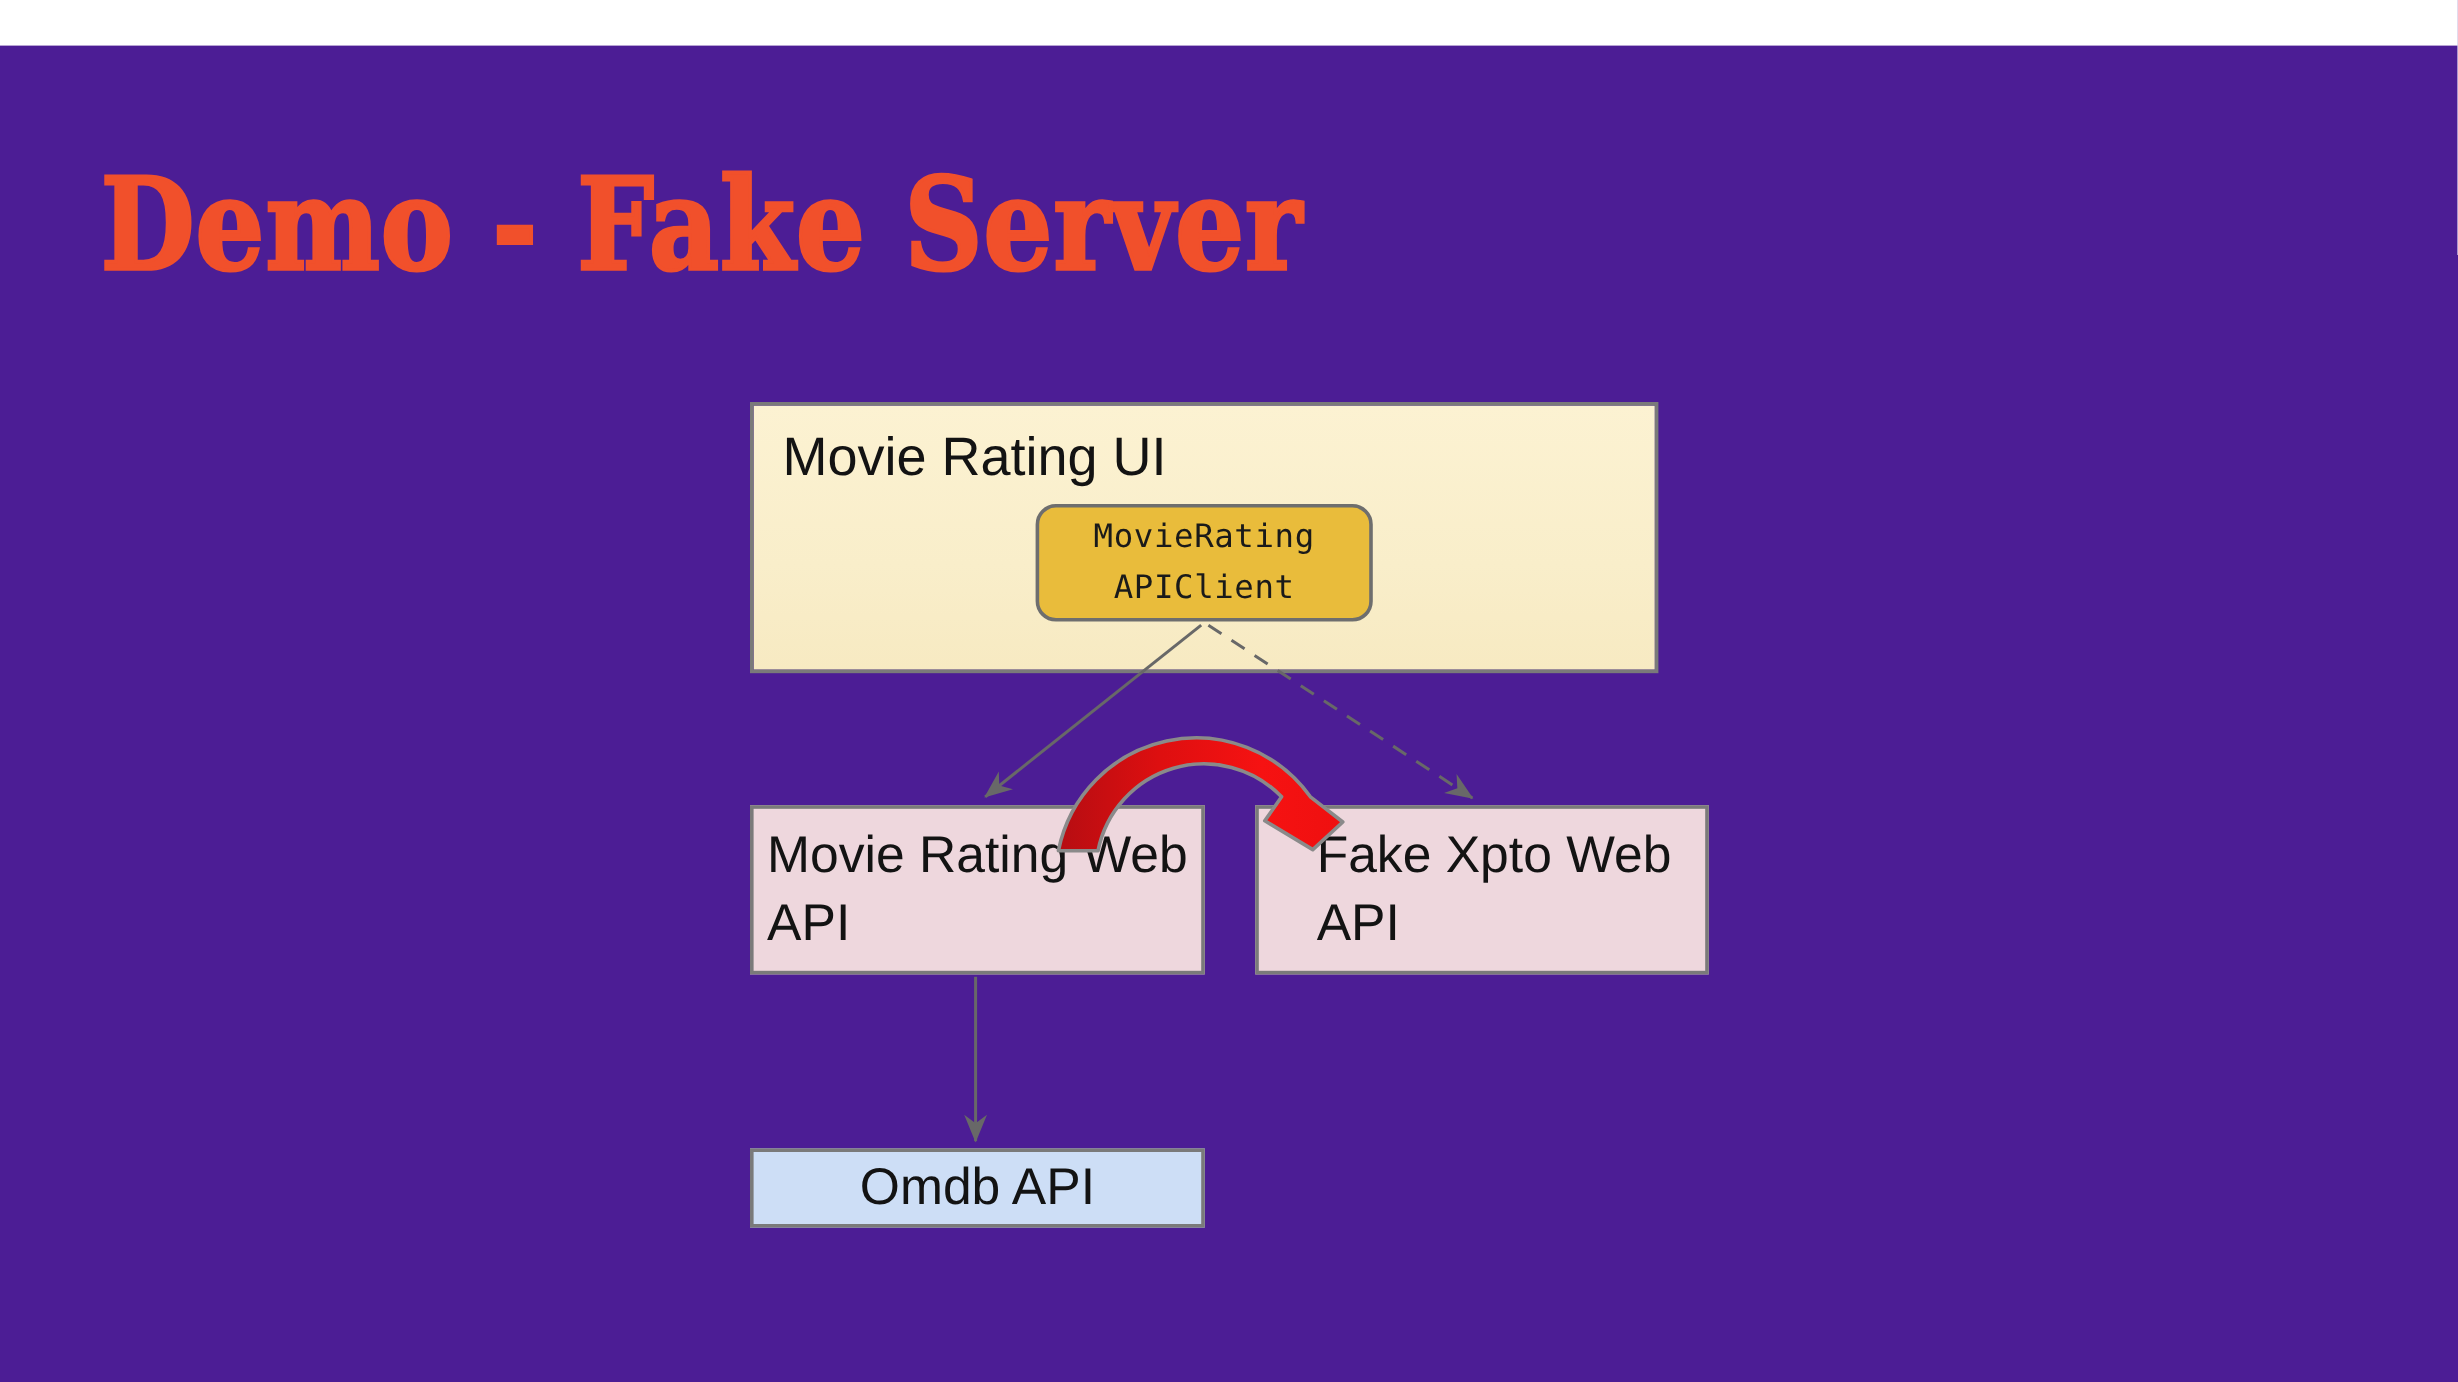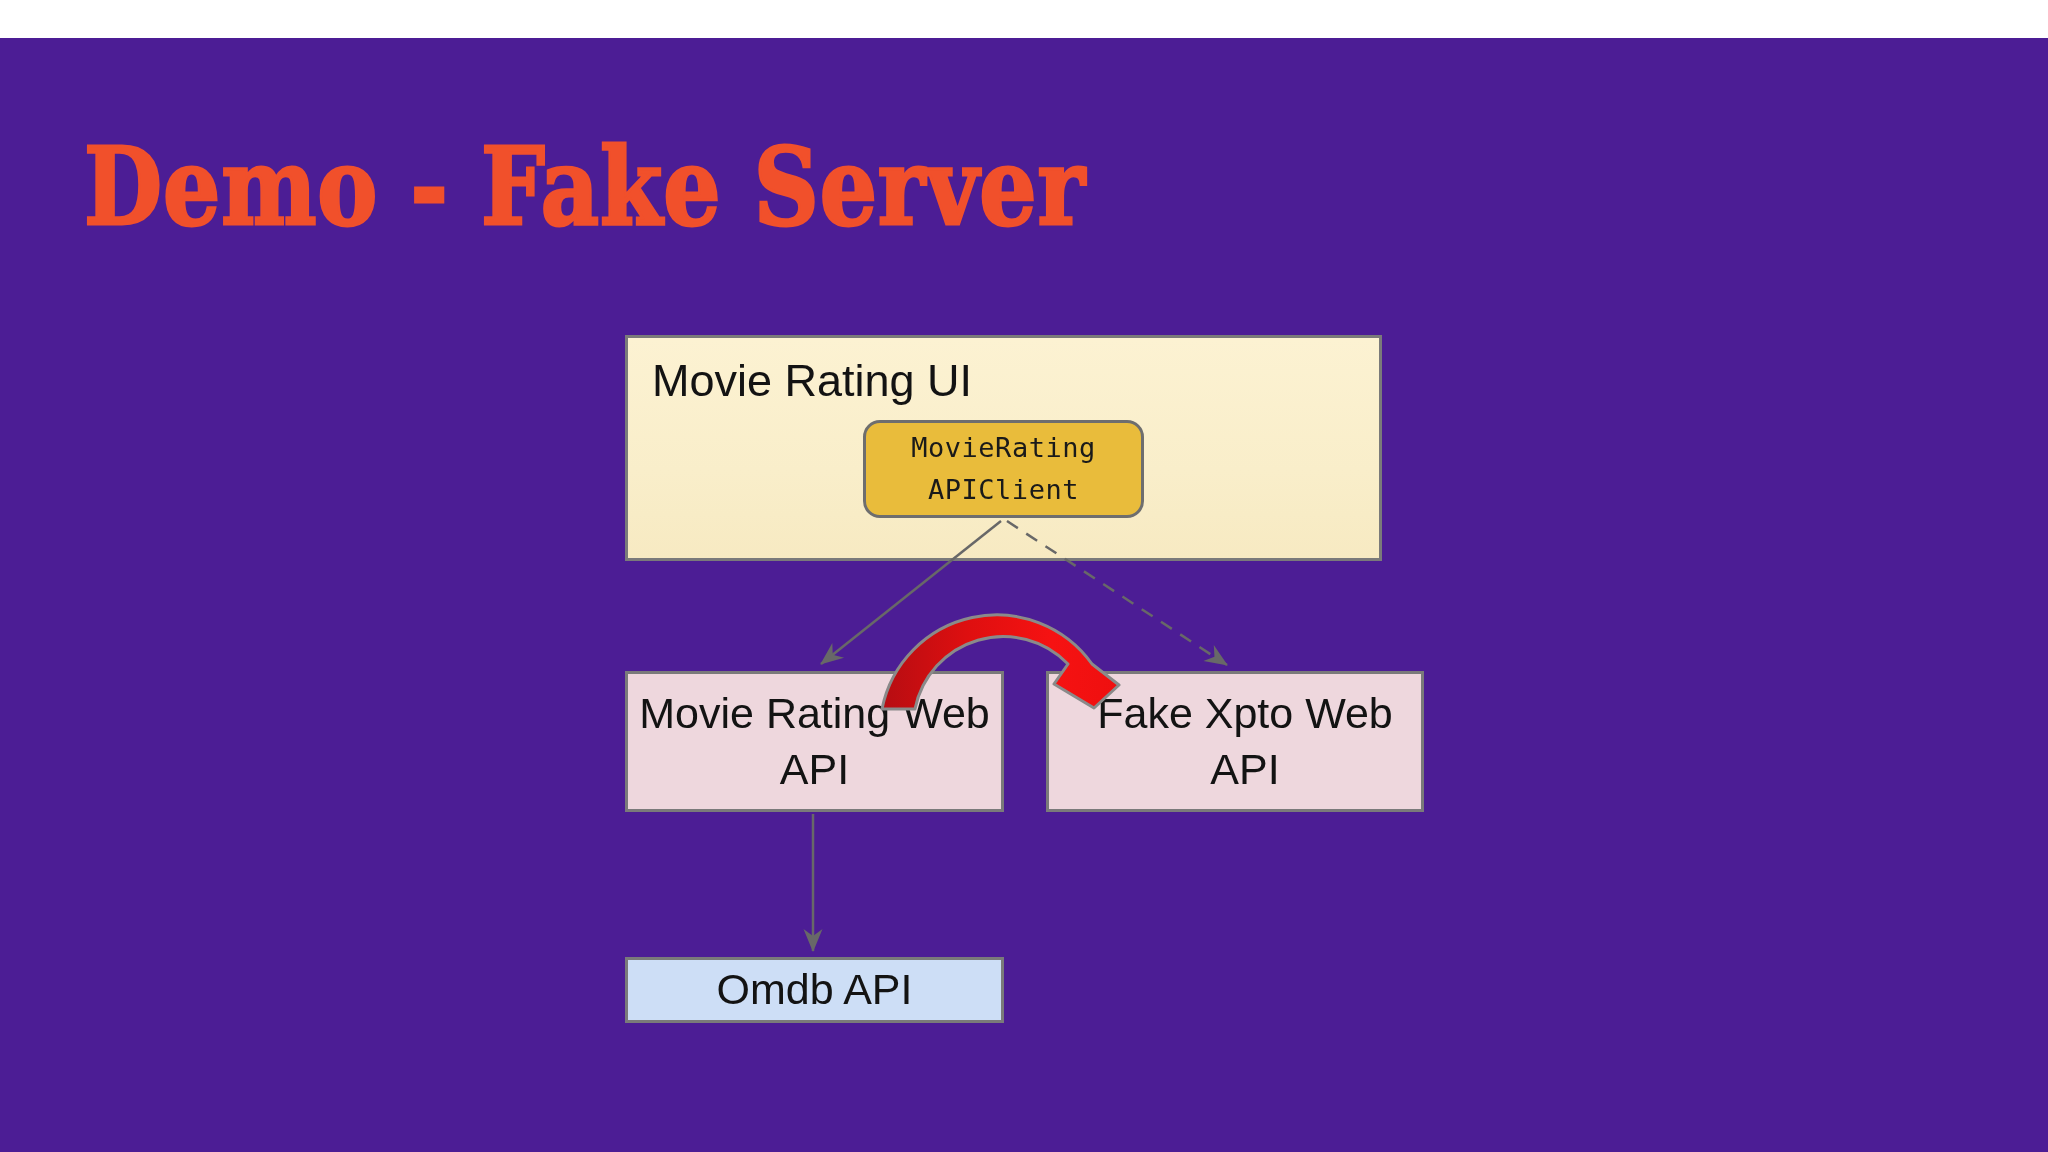--- a/index.html
+++ b/index.html
@@ -62,21 +62,21 @@
     font-size: 27px;
     line-height: 1.55;
     letter-spacing: 0.5px;
     color: #1A1A1A;
   }
   .pink-box {
     background: #EED7DD;
     display: flex;
     align-items: center;
     justify-content: center;
-    text-align: center;
+    text-align: left;
   }
   .web-box  { left: 625px;  top: 633px; width: 379px; height: 141px; }
   .fake-box { left: 1046px; top: 633px; width: 378px; height: 141px; padding-left: 20px; }
   .big-label {
     font-size: 43px;
     line-height: 1.3;
     color: #131313;
   }
   .omdb-box {
     left: 625px; top: 919px;

